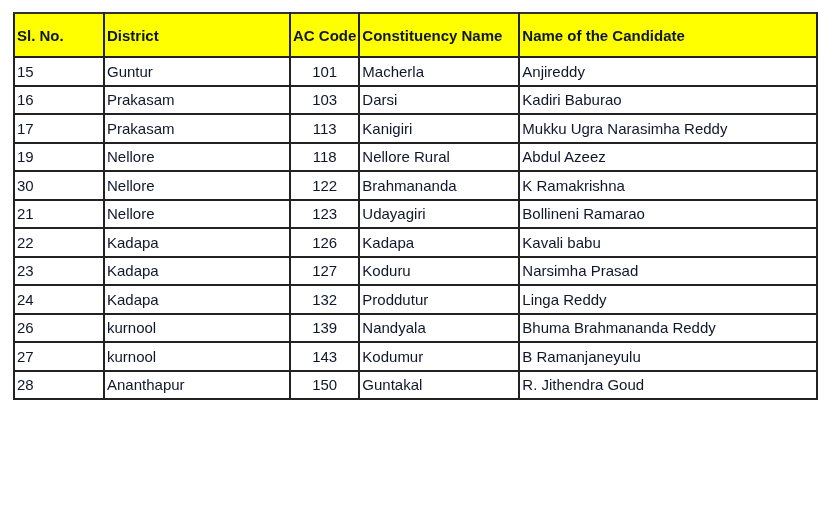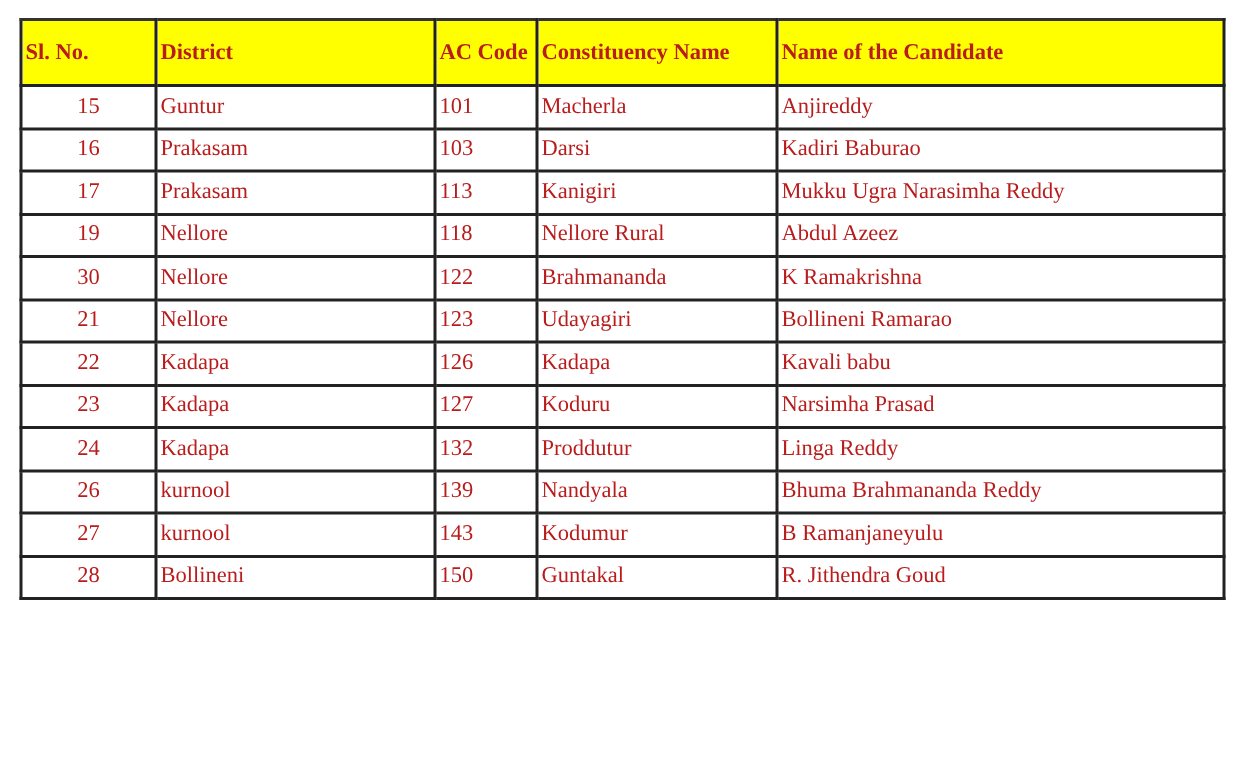--- a/index.html
+++ b/index.html
@@ -10,23 +10,23 @@
       height: 519px;
       overflow: hidden;
     }
     .wrap {
       position: absolute;
       left: 13px;
       top: 12px;
     }
     table.cand {
       border-collapse: collapse;
-      font-family: Liberation Serif, serif;
+      font-family: Liberation Sans, sans-serif;
       font-size: 15px;
-      color: #b91c1c;
+      color: #0f172a;
       table-layout: fixed;
     }
     table.cand th, table.cand td {
       border: 2px solid #222222;
       padding: 0 2px;
       white-space: nowrap;
       overflow: hidden;
     }
     table.cand thead th {
       background: #ffff00;
@@ -36,24 +36,23 @@
       vertical-align: middle;
       font-size: 15px;
       border-top: 2px solid #333333;
     }
     table.cand tbody td {
       height: 26.5px;
       vertical-align: middle;
       background: #ffffff;
     }
     table.cand tbody td.num {
-      text-align: center;
     }
     table.cand tbody td.code {
-      text-align: left;
+      text-align: center;
       border-radius: 14px;
     }
     col.c1 { width: 90px; }
     col.c2 { width: 186px; }
     col.c3 { width: 68px; }
     col.c4 { width: 160px; }
     col.c5 { width: 298px; }
   </style>
 </head>
 <body>
@@ -149,20 +148,20 @@
       </tr>
       <tr>
         <td class="num">27</td>
         <td>kurnool</td>
         <td class="code">143</td>
         <td>Kodumur</td>
         <td>B Ramanjaneyulu</td>
       </tr>
       <tr>
         <td class="num">28</td>
-        <td>Bollineni</td>
+        <td>Ananthapur</td>
         <td class="code">150</td>
         <td>Guntakal</td>
         <td>R. Jithendra Goud</td>
       </tr>
     </tbody>
   </table>
 </div>
 
 </body></html>

